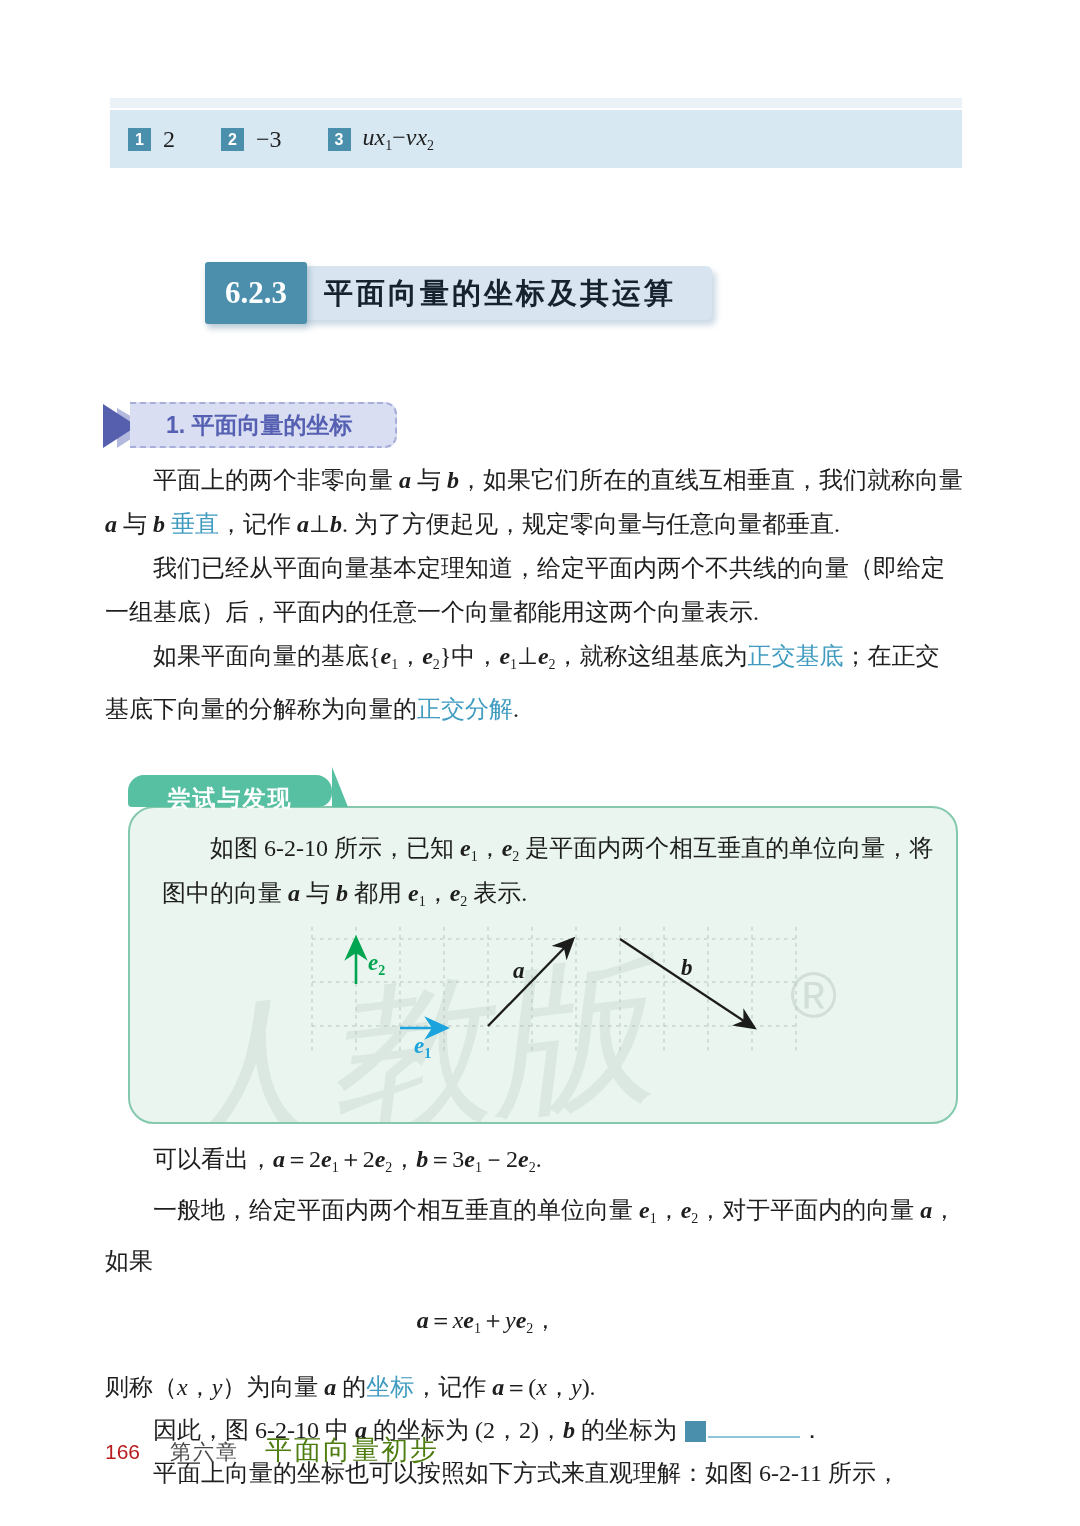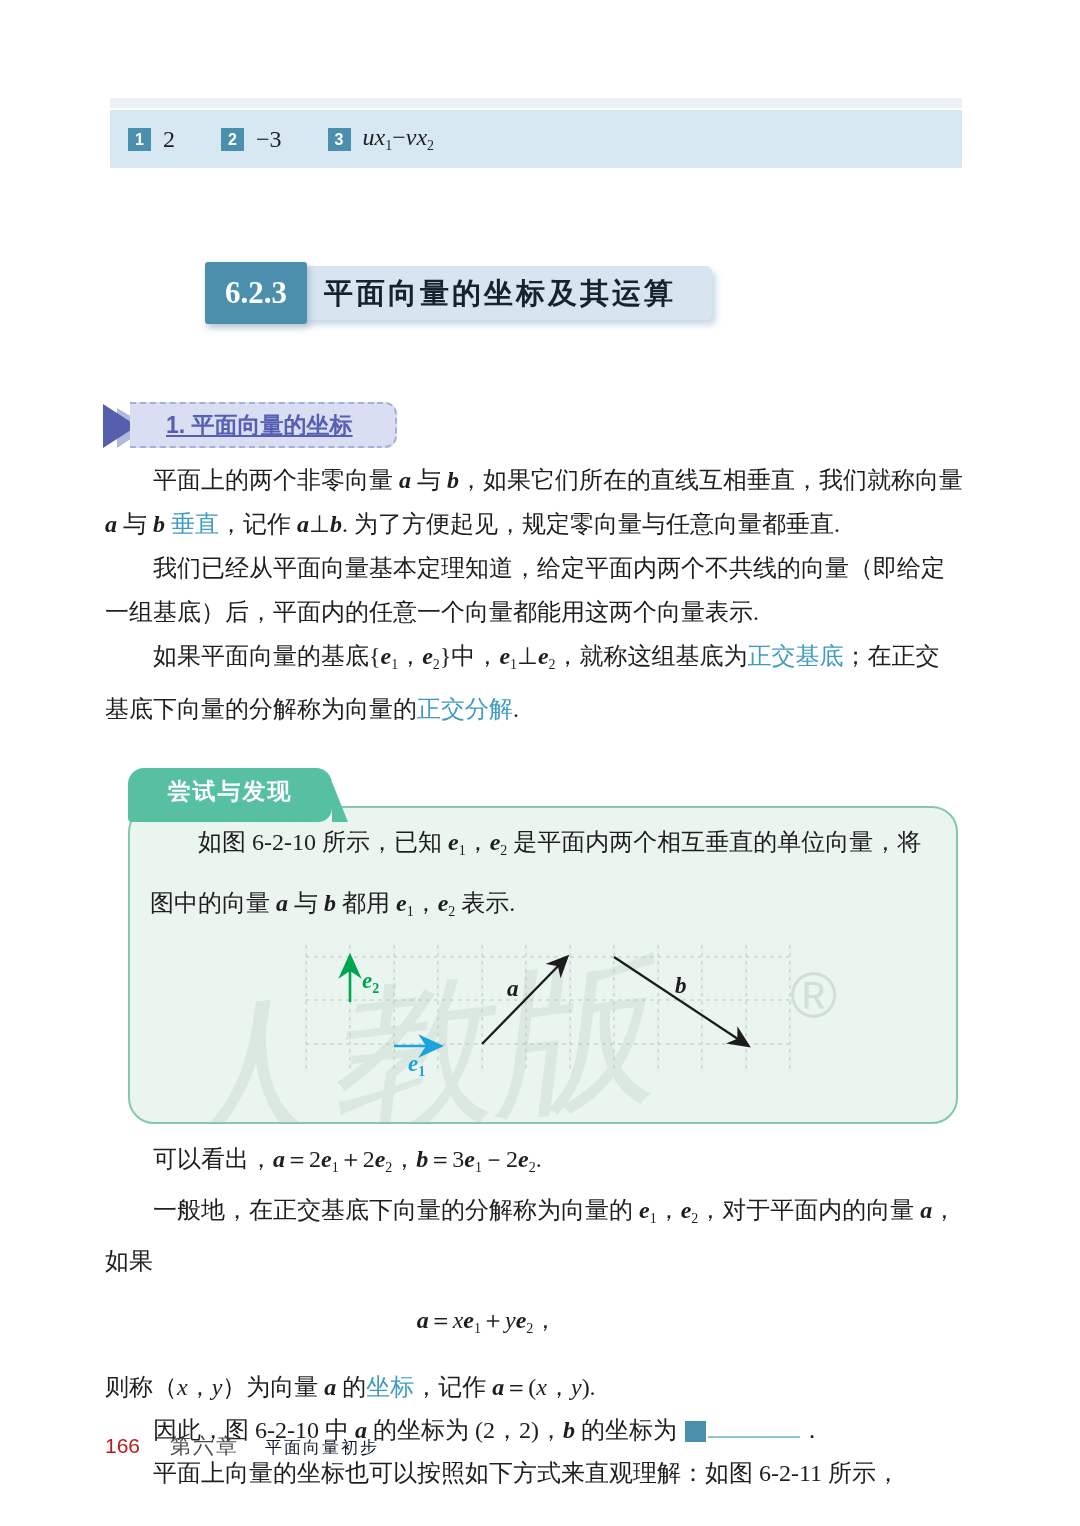--- a/index.html
+++ b/index.html
@@ -24,21 +24,21 @@
            font-weight:bold;font-size:29px;letter-spacing:3px;color:#16222e;}
   .sec-num{left:205px;top:262px;width:102px;height:62px;background:#4b8fad;border-radius:3px;
            box-shadow:2px 4px 6px rgba(110,145,170,.5);
            color:#fff;font-weight:bold;font-size:31px;text-align:center;line-height:62px;}
 
   
   .sub-icon{left:103px;top:400px;width:50px;height:52px;}
   .sub-bar{left:130px;top:402px;width:254px;height:46px;background:#dadef2;
            border-top:2px dashed #a7aed9;border-bottom:2px dashed #a7aed9;
            box-sizing:border-box;line-height:42px;padding-left:36px;
-           font-family:"Liberation Sans",sans-serif;font-weight:bold;font-size:23px;color:#5560b2;text-decoration:underline;}
+           font-family:"Liberation Sans",sans-serif;font-weight:bold;font-size:23px;color:#5560b2;}
   .sub-bar::after{content:"";position:absolute;right:-13px;top:-2px;bottom:-2px;width:18px;
            background:#dadef2;border:2px dashed #a7aed9;border-left:none;
            border-radius:0 12px 12px 0;}
 
   
   .flow{left:105px;width:858px;font-size:24px;line-height:44px;}
   .flow2{left:105px;top:1138px;width:858px;font-size:24px;line-height:43px;}
   .para{margin:0;text-indent:2em;}
   .eqline{margin:16px;text-align:center;margin-right:110px;}
   .r-v{font-weight:bold;font-style:italic;}
@@ -46,42 +46,42 @@
   .r-sub{font-size:14px;vertical-align:-5px;}
   .r-t{color:#3f9bc0;}
   .r-box{display:inline-block;width:21px;height:21px;line-height:21px;text-align:center;
          background:#4a90ac;color:#fff;font-family:"Liberation Sans",sans-serif;
          font-size:15px;font-weight:bold;margin-left:8px;vertical-align:1px;}
   .r-blank{display:inline-block;width:92px;border-bottom:2px solid #8fc5d6;height:20px;
            vertical-align:baseline;margin-left:2px;}
 
   
   .trybox{left:128px;top:768px;width:830px;height:356px;}
-  .try-tab{position:absolute;left:0;top:0;width:204px;height:54px;background:#57c0a2;
+  .try-tab{position:absolute;left:0;top:7px;width:204px;height:32px;background:#57c0a2;
            border-radius:16px 16px 14px 4px;z-index:2;text-align:center;line-height:46px;
            color:#fff;font-family:"Liberation Sans",sans-serif;font-weight:bold;font-size:23px;
            letter-spacing:2px;}
   .try-tab::after{content:"";position:absolute;right:-16px;bottom:0;width:0;height:0;
            border-left:16px solid #57c0a2;border-top:40px solid transparent;}
   .try-panel{position:absolute;left:0;top:38px;width:830px;height:318px;box-sizing:border-box;
            background:#e9f5ee;border:2.5px solid #84c9ad;border-radius:26px;overflow:hidden;}
-  .try-body{position:relative;z-index:1;padding:8px 20px 0 20px;font-size:24px;line-height:52px;}
+  .try-body{position:relative;z-index:1;padding:22px 20px 0 20px;font-size:24px;line-height:36px;margin-left:12px;}
   .fig-wrap{margin-top:4px;text-align:center;}
   .fig-caption{margin-top:6px;text-align:center;font-weight:bold;font-size:22px;color:#3b92b3;}
   .watermark{position:absolute;left:28px;top:140px;font-size:165px;font-style:italic;
            color:rgba(155,172,166,.17);white-space:nowrap;transform:rotate(-7deg);z-index:0;
            pointer-events:none;}
   .regmark{position:absolute;left:660px;top:150px;font-size:64px;color:rgba(155,172,166,.30);
            z-index:0;pointer-events:none;font-family:"Liberation Sans",sans-serif;}
 
   
   .footer{left:105px;top:1432px;display:flex;align-items:baseline;gap:30px;}
   .footer .pageno{font-family:"Liberation Sans",sans-serif;font-size:21px;color:#b91c1c;}
   .footer .chap{font-size:21px;color:#4a4a4a;letter-spacing:2px;}
-  .footer .chap-title{font-size:17px;color:#0f172a;letter-spacing:2px;margin-left:-4px;text-align:center;}
+  .footer .chap-title{font-size:27px;color:#4d7c0f;letter-spacing:2px;margin-left:-4px;text-align:center;}
 </style>
 </head>
 <body>
 
 <div class="abs answers-strip"></div>
 <div class="abs answers-bar">
   <div class="ans-item">
     <span class="ans-num">1</span>
     <span class="ans-val"><span class="r-n">2</span></span>
   </div>
@@ -161,21 +161,21 @@
             <text x="229" y="54" fill="#1c1c1c" font-size="23" font-weight="bold" font-style="italic" font-family="&quot;Liberation Serif&quot;,serif">a</text>
             <line x1="336" y1="15" x2="469" y2="103" stroke="#1c1c1c" stroke-width="2.3" marker-end="url(#ah3)"></line>
             <text x="397" y="51" fill="#1c1c1c" font-size="23" font-weight="bold" font-style="italic" font-family="&quot;Liberation Serif&quot;,serif">b</text>
           </svg></div>
     </div>
   </div>
 </div>
 
 <div class="abs flow2">
   <p class="para"><span class="r-n">可以看出，</span><span class="r-v">a</span><span class="r-n">＝2</span><span class="r-v">e</span><span class="r-sub">1</span><span class="r-n">＋2</span><span class="r-v">e</span><span class="r-sub">2</span><span class="r-n">，</span><span class="r-v">b</span><span class="r-n">＝3</span><span class="r-v">e</span><span class="r-sub">1</span><span class="r-n">－2</span><span class="r-v">e</span><span class="r-sub">2</span><span class="r-n">.</span></p>
-  <p class="para"><span class="r-n">一般地，在正交基底下向量的分解称为向量的 </span><span class="r-v">e</span><span class="r-sub">1</span><span class="r-n">，</span><span class="r-v">e</span><span class="r-sub">2</span><span class="r-n">，对于平面内的向量 </span><span class="r-v">a</span><span class="r-n">，如果</span></p>
+  <p class="para"><span class="r-n">一般地，给定平面内两个相互垂直的单位向量 </span><span class="r-v">e</span><span class="r-sub">1</span><span class="r-n">，</span><span class="r-v">e</span><span class="r-sub">2</span><span class="r-n">，对于平面内的向量 </span><span class="r-v">a</span><span class="r-n">，如果</span></p>
   <p class="eqline"><span class="r-v">a</span><span class="r-n">＝</span><span class="r-i">x</span><span class="r-v">e</span><span class="r-sub">1</span><span class="r-n">＋</span><span class="r-i">y</span><span class="r-v">e</span><span class="r-sub">2</span><span class="r-n">，</span></p>
   <p class="para" style="text-indent:0;"><span class="r-n">则称（</span><span class="r-i">x</span><span class="r-n">，</span><span class="r-i">y</span><span class="r-n">）为向量 </span><span class="r-v">a</span><span class="r-n"> 的</span><span class="r-t">坐标</span><span class="r-n">，记作 </span><span class="r-v">a</span><span class="r-n">＝(</span><span class="r-i">x</span><span class="r-n">，</span><span class="r-i">y</span><span class="r-n">).</span></p>
   <p class="para"><span class="r-n">因此，图 6-2-10 中 </span><span class="r-v">a</span><span class="r-n"> 的坐标为 (2，2)，</span><span class="r-v">b</span><span class="r-n"> 的坐标为</span><span class="r-box">1</span><span class="r-blank"></span><span class="r-n">．</span></p>
   <p class="para"><span class="r-n">平面上向量的坐标也可以按照如下方式来直观理解：如图 6-2-11 所示，</span></p>
 </div>
 
 <div class="abs footer">
   <span class="pageno">166</span>
   <span class="chap">第六章</span>
   <span class="chap-title">平面向量初步</span>

